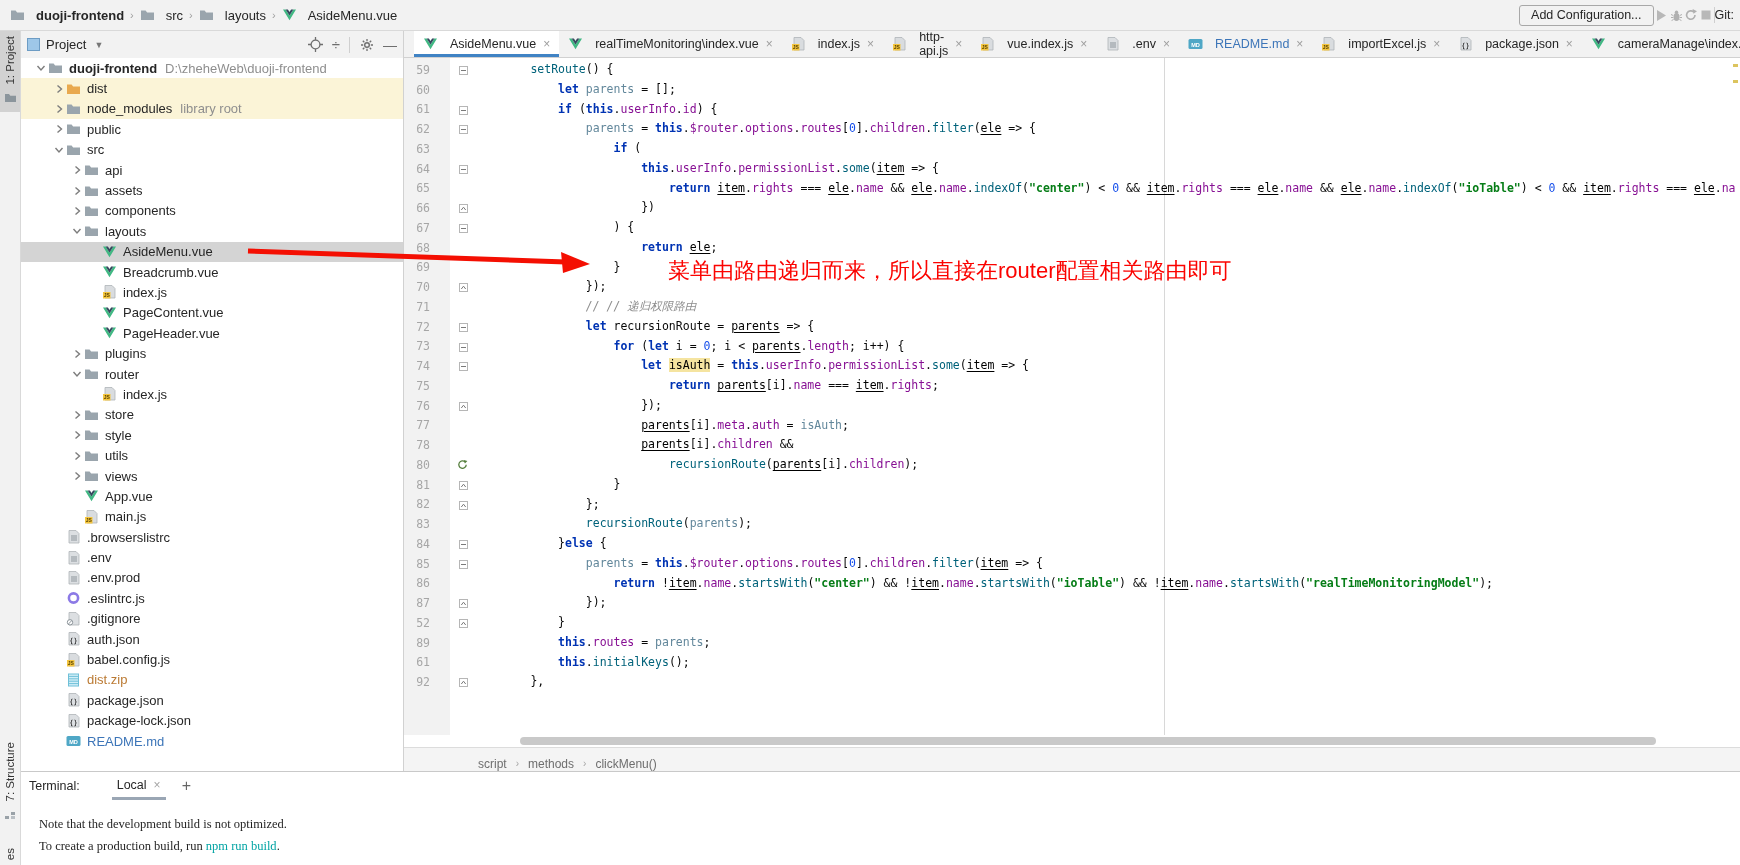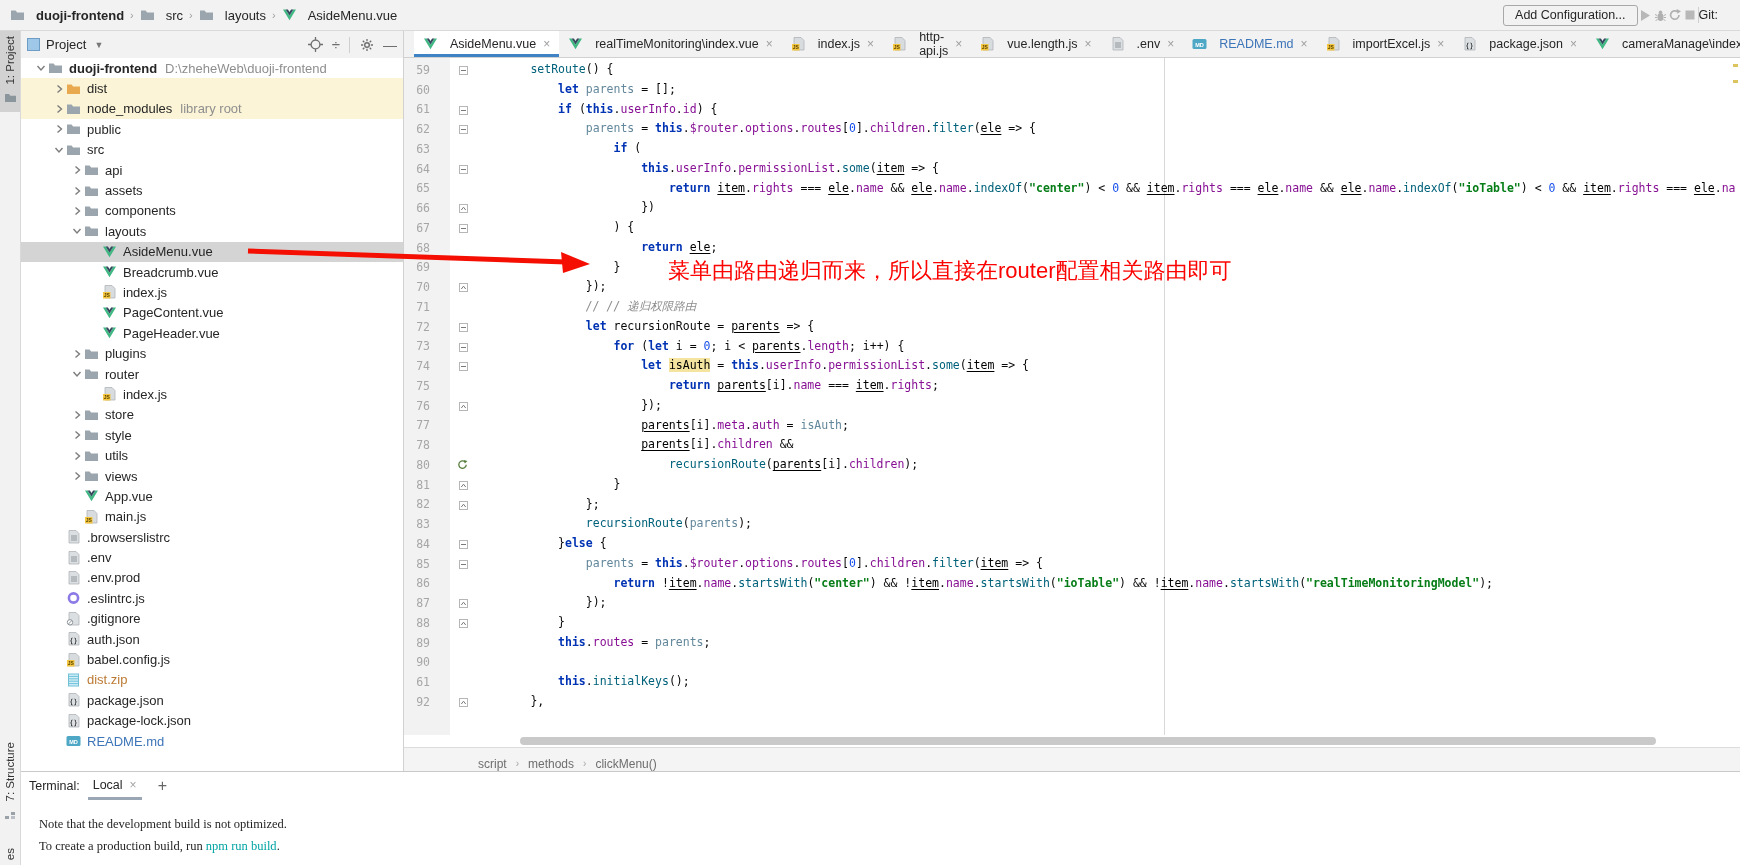--- a/index.html
+++ b/index.html
@@ -5,21 +5,21 @@
   html,body{margin:0;padding:0;background:#e8e8e8}
   .app{position:relative;width:1740px;height:865px;background:#fde047;overflow:hidden;
        font-family:"Liberation Sans",sans-serif;color:#262626}
   
   .titlebar{position:absolute;left:0;top:0;width:1740px;height:30px;border-bottom:1px solid #d9d9d9;
             display:flex;align-items:center;background:#f2f2f2}
   .crumbs{display:flex;align-items:center;gap:4px;padding-left:10px;font-size:13px;white-space:nowrap}
   .crumb{display:flex;align-items:center;gap:5px}
   .crumb.bold{font-weight:bold}
   .crumb-sep{color:#9e9e9e;font-size:11px;padding:0 2px}
-  .tb-right{position:absolute;right:20px;top:0;height:30px;display:flex;align-items:center;gap:0}
+  .tb-right{position:absolute;right:4px;top:0;height:30px;display:flex;align-items:center;gap:0}
   .addcfg{height:21px;border:1px solid #a8a8a8;border-radius:3px;background:transparent;
           font-family:"Liberation Sans",sans-serif;font-size:12.5px;color:#262626;padding:0 11px;cursor:pointer}
   .tb-sep{width:1px;height:16px;background:#cfcfcf}
   .tbicon{display:inline-flex;width:15px;height:15px;align-items:center;justify-content:center}
   .git-label{font-size:12.5px;color:#262626;padding-right:2px}
   
   .stripe{position:absolute;left:0;top:31px;width:20px;height:834px;background:#f2f2f2;
           border-right:1px solid #d9d9d9;display:flex;flex-direction:column;justify-content:space-between;align-items:center}
   .stripe-btn{display:flex;flex-direction:column;align-items:center;gap:4px;padding:5px 0;width:20px}
   .stripe-btn.sel{background:#d2d2d2}
@@ -71,21 +71,21 @@
   .stripe-mark{position:absolute;width:5px;height:3px;background:#dcc45e;right:2px}
   .hscroll{position:absolute;left:404px;top:735px;width:1336px;height:12px;background:#fff}
   .hthumb{position:absolute;left:116px;top:2px;width:1136px;height:8px;border-radius:4px;background:#c9c9c9}
   .ed-crumbs{position:absolute;left:404px;top:747px;width:1336px;height:32px;background:#f4f4f4;
              border-top:1px solid #dcdcdc;display:flex;align-items:center;padding-left:74px;box-sizing:border-box;
              font-size:12px;color:#6e6e6e;gap:9px}
   .edc-sep{color:#a5a5a5;font-size:10px}
   
   .terminal{position:absolute;left:21px;top:771px;width:1719px;height:94px;background:#fff;border-top:1px solid #c9c9c9}
   .term-header{height:28px;display:flex;align-items:center;padding-left:8px;font-size:12.5px;color:#262626}
-  .term-tab{display:flex;align-items:center;gap:7px;height:100%;margin-left:8px;padding:0 5px;
+  .term-tab{display:flex;align-items:center;gap:7px;height:100%;margin-left:32px;padding:0 5px;
             border-bottom:3px solid #9aa6b4;box-sizing:border-box;cursor:pointer}
   .term-close{color:#a5a5a5;font-size:12px}
   .term-plus{margin-left:16px;color:#666;font-size:16px;cursor:pointer}
   .term-body{padding:13px 0 0 18px;font-family:Liberation Serif, serif;font-size:12.5px;line-height:22px;color:#1f1f1f}
   .cy{color:#00a3a3}
   
   .overlay{position:absolute;left:0;top:0;width:1740px;height:865px;pointer-events:none;z-index:60}
   .annotation{position:absolute;left:668px;top:256px;font-size:22px;color:#fb0300;white-space:nowrap;z-index:61;
               font-family:"Liberation Sans",sans-serif}
 </style>
@@ -649,21 +649,21 @@
         <span class="tab-close">×</span>
       </div>
       <div class="tab">
         <span class="ticon">
           <svg width="15" height="14" viewBox="0 0 15 14">
             <path d="M3 .5h7l3 3V13H3z" fill="#d9dcdf" stroke="#aeb4b8" stroke-width=".8"></path>
             <rect x="1" y="7" width="7.5" height="6.5" fill="#f5c63f"></rect>
             <text x="4.7" y="12.4" font-size="5" font-weight="bold" fill="#5a4500" text-anchor="middle" font-family="Liberation Sans">JS</text>
           </svg>
         </span>
-        <span class="tab-label">vue.length.js</span>
+        <span class="tab-label">vue.index.js</span>
         <span class="tab-close">×</span>
       </div>
       <div class="tab">
         <span class="ticon">
           <svg width="15" height="14" viewBox="0 0 15 14">
             <path d="M3 .5h7l3 3V13H3z" fill="#dcdfe2" stroke="#aeb4b8" stroke-width=".8"></path>
             <path d="M5 6h6M5 8h6M5 10h6" stroke="#8d959b" stroke-width="1"></path>
           </svg>
         </span>
         <span class="tab-label">.env</span>
@@ -934,38 +934,33 @@
           <span class="ln">87</span>
           <span class="fold">
             <span><svg width="9" height="9">
                 <rect x=".5" y=".5" width="8" height="8" fill="#fff" stroke="#b6b6b6"></rect>
                 <path d="M2.3 6 4.5 3.2 6.7 6" fill="none" stroke="#7a7a7a"></path>
               </svg></span>
           </span>
           <pre class="ctext"><span class="tk-p">                });</span></pre>
         </div>
         <div class="crow">
-          <span class="ln">88</span>
+          <span class="ln">52</span>
           <span class="fold">
             <span><svg width="9" height="9">
                 <rect x=".5" y=".5" width="8" height="8" fill="#fff" stroke="#b6b6b6"></rect>
                 <path d="M2.3 6 4.5 3.2 6.7 6" fill="none" stroke="#7a7a7a"></path>
               </svg></span>
           </span>
           <pre class="ctext"><span class="tk-p">            }</span></pre>
         </div>
         <div class="crow">
           <span class="ln">89</span>
           <span class="fold"></span>
           <pre class="ctext"><span class="tk-p">            </span><span class="tk-k">this</span><span class="tk-p">.</span><span class="tk-pr">routes</span><span class="tk-p"> = </span><span class="tk-lv">parents</span><span class="tk-p">;</span></pre>
-        </div>
-        <div class="crow">
-          <span class="ln">90</span>
-          <span class="fold"></span>
-          <pre class="ctext"><span class="tk-p"></span></pre>
         </div>
         <div class="crow">
           <span class="ln">61</span>
           <span class="fold"></span>
           <pre class="ctext"><span class="tk-p">            </span><span class="tk-k">this</span><span class="tk-p">.</span><span class="tk-fn">initialKeys</span><span class="tk-p">();</span></pre>
         </div>
         <div class="crow">
           <span class="ln">92</span>
           <span class="fold">
             <span><svg width="9" height="9">

